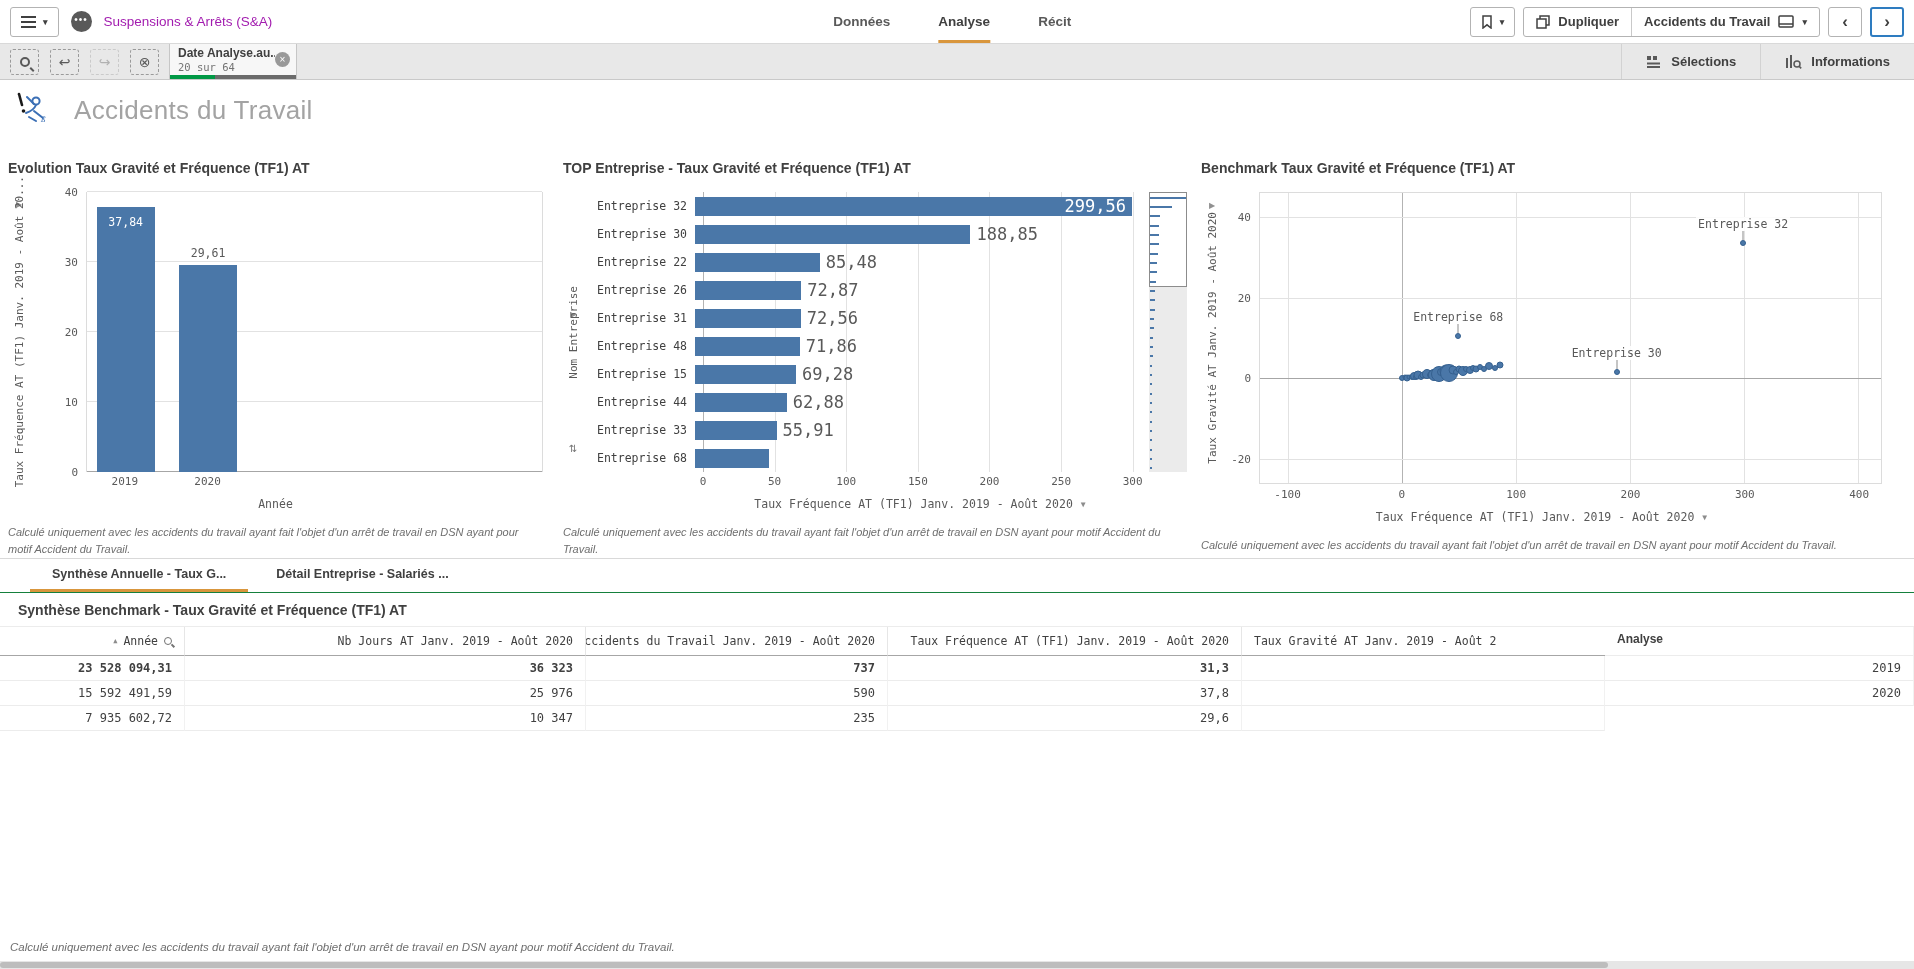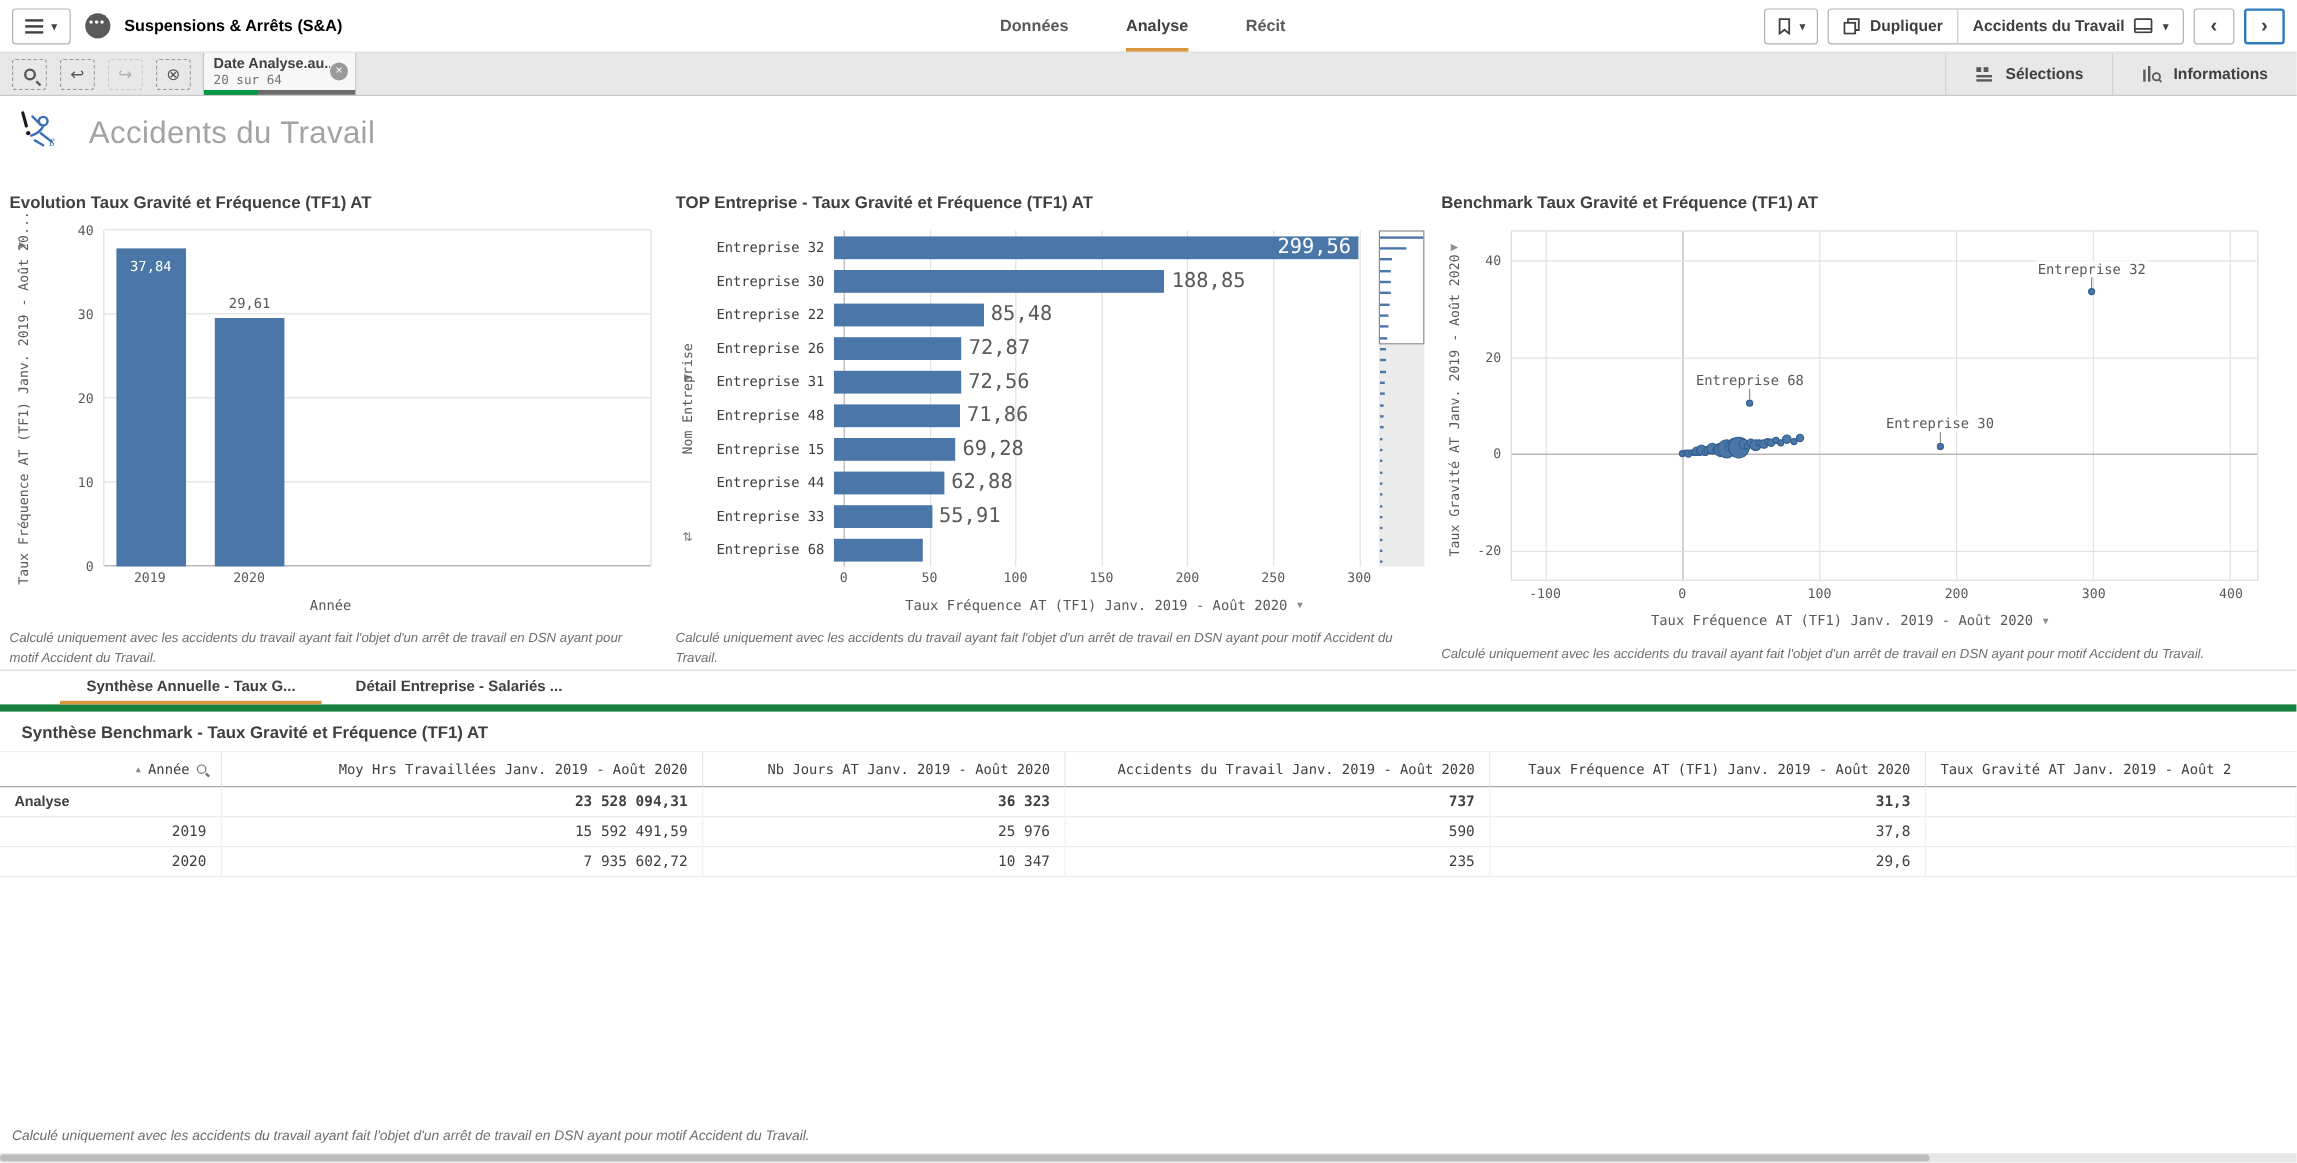--- a/index.html
+++ b/index.html
@@ -9,21 +9,21 @@
 button{font-family:inherit;background:none;border:none;cursor:pointer;color:#404040}
 
 
 .topbar{height:44px;flex:none;background:#fff;border-bottom:1px solid #d9d9d9;display:flex;align-items:stretch;padding:0 10px;position:relative}
 .tb-left{display:flex;align-items:center;gap:12px}
 .btn{display:flex;align-items:center;gap:7px;border:1px solid #b3b3b3;border-radius:3px;background:#fff;height:30px;padding:0 10px;font-size:13px;font-weight:bold;color:#404040}
 .burger{display:flex;flex-direction:column;gap:3px}
 .burger i{display:block;width:15px;height:2px;background:#404040}
 .caret{font-size:9px;color:#404040}
 .app-icon{width:21px;height:21px;border-radius:50%;background:#595959;color:#fff;display:flex;align-items:center;justify-content:center;font-size:10px;letter-spacing:1px;line-height:0;padding-bottom:4px}
-.app-title{font-size:13.5px;font-weight:bold;color:#000000}
+.app-title{font-size:13.5px;font-weight:normal;color:#a21caf}
 .tb-tabs{position:absolute;left:50%;top:0;bottom:0;transform:translateX(-52%);display:flex;gap:48px}
 .top-tab{display:flex;align-items:center;font-size:13.5px;font-weight:bold;color:#595959;border-bottom:3px solid transparent;padding-top:3px}
 .top-tab.active{color:#404040;border-bottom-color:#d9963c}
 .tb-right{margin-left:auto;display:flex;align-items:center;gap:8px}
 .btn-group{display:flex;align-items:stretch;border:1px solid #b3b3b3;border-radius:3px;height:30px}
 .btn-group button{display:flex;align-items:center;gap:8px;padding:0 12px;font-size:13px;font-weight:bold}
 .btn-group button+button{border-left:1px solid #c9c9c9}
 .nav-btn{width:34px;height:30px;display:flex;align-items:center;justify-content:center;border:1px solid #b3b3b3;border-radius:3px;font-size:17px;font-weight:bold;color:#404040}
 .nav-btn.next{border:2px solid #2e7cc0}
 
@@ -104,21 +104,21 @@
 .hline3{position:absolute;left:0;right:0;height:1px;background:#e2e2e2}
 .hline3.zero{background:#a6a6a6}
 .ytick3{position:absolute;right:calc(100% + 9px);transform:translateY(-50%);font-size:11px;color:#595959}
 .dot{position:absolute;border-radius:50%;background:#4a77a8;border:1px solid #35608f;transform:translate(-50%,-50%)}
 .ptline{position:absolute;width:1px;height:9px;background:#8c8c8c;transform:translate(-50%,-100%) translateY(-3px)}
 .ptlabel{position:absolute;transform:translate(-50%,-100%) translateY(-12px);font-size:11.5px;color:#595959;background:rgba(255,255,255,.85);padding:0 2px;white-space:nowrap}
 .c3-xticks{position:relative;height:17px;margin-left:58px;margin-top:4px}
 
 
 .table-section{flex:1;border-top:1px solid #d9d9d9;display:flex;flex-direction:column;overflow:hidden}
-.ttabs{flex:none;display:flex;gap:6px;padding-left:50px;height:34px;border-bottom:6px solid #15803d}
+.ttabs{flex:none;display:flex;gap:6px;padding-left:30px;height:34px;border-bottom:1px solid #15803d}
 .ttab{display:flex;align-items:center;padding:0 22px;font-size:12.5px;font-weight:bold;color:#404040;border-bottom:3px solid transparent;white-space:nowrap}
 .ttab.active{border-bottom-color:#d9963c}
 .ttitle{flex:none;font-size:14px;font-weight:bold;color:#404040;padding:9px 0 8px 18px;border-bottom:1px solid #ececec}
 .qtable{flex:none;display:grid;background:#fff}
 .qh{display:flex;align-items:center;justify-content:flex-end;gap:6px;padding:7px 12px;font-family:"DejaVu Sans Mono",monospace;font-size:11.5px;color:#404040;border-bottom:1px solid #a6a6a6;border-right:1px solid #e6e6e6;white-space:nowrap;overflow:hidden}
 .qh.cut{justify-content:flex-start;border-right:none}
 .sort-tri{font-size:7px;color:#8c8c8c}
 .mag-s{position:relative;width:8px;height:8px;border:1.5px solid #737373;border-radius:50%;flex:none}
 .mag-s::after{content:"";position:absolute;width:1.5px;height:4px;background:#737373;transform:rotate(-45deg);left:7px;top:6px}
 .qc{padding:5px 12px;font-family:"DejaVu Sans Mono",monospace;font-size:12px;color:#404040;text-align:right;border-bottom:1px solid #ececec;border-right:1px solid #f1f1f1;white-space:nowrap;overflow:hidden}
@@ -502,21 +502,20 @@
       <span class="ttab active">Synthèse Annuelle - Taux G...</span>
       <span class="ttab">Détail Entreprise - Salariés ...</span>
     </div>
     <h3 class="ttitle">Synthèse Benchmark - Taux Gravité et Fréquence (TF1) AT</h3>
     <div class="qtable" style="grid-template-columns: 185px 401px 302px 354px 363px 1fr;">
         <div class="qh">
           <span class="sort-tri">▲</span>
           <span>Année</span>
           <span class="mag-s"></span>
         </div>
-        <div class="qh">Moy Hrs Travaillées Janv. 2019 - Août 2020</div>
         <div class="qh">Nb Jours AT Janv. 2019 - Août 2020</div>
         <div class="qh">Accidents du Travail Janv. 2019 - Août 2020</div>
         <div class="qh">Taux Fréquence AT (TF1) Janv. 2019 - Août 2020</div>
         <div class="qh cut">Taux Gravité AT Janv. 2019 - Août 2</div>
         <div class="qc bold qlabel-left">Analyse</div>
         <div class="qc bold">23 528 094,31</div>
         <div class="qc bold">36 323</div>
         <div class="qc bold">737</div>
         <div class="qc bold">31,3</div>
         <div class="qc bold cut"></div>

